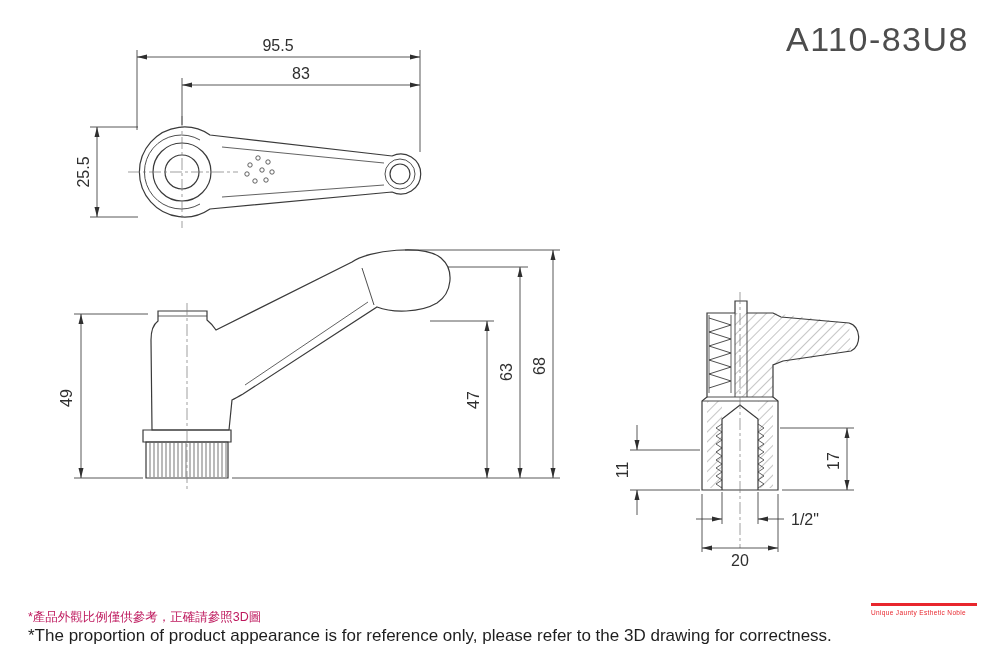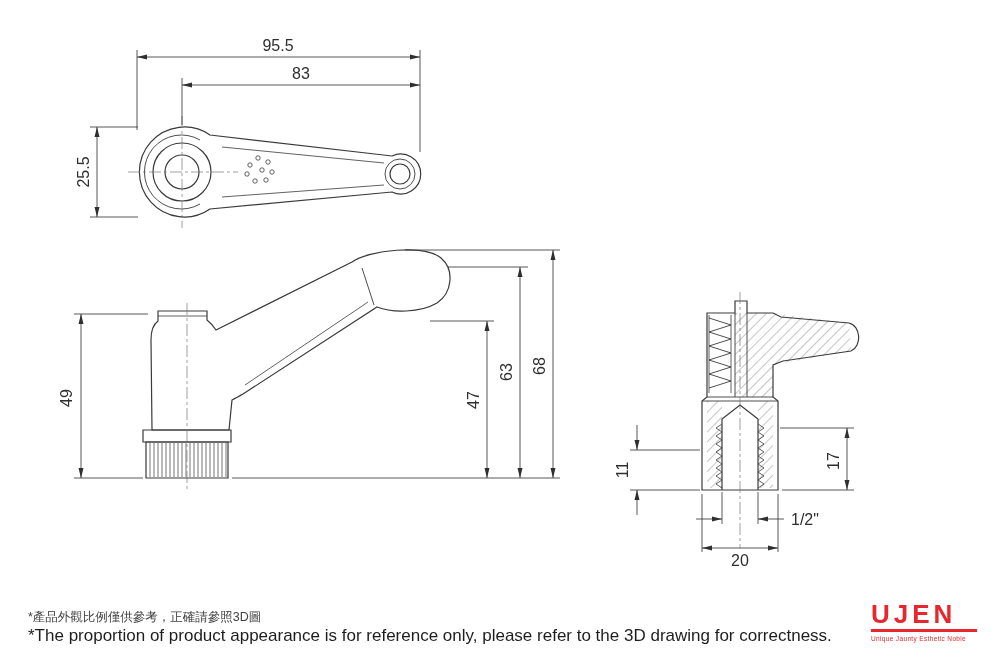--- a/index.html
+++ b/index.html
@@ -2,32 +2,33 @@
 <html><head>
 <meta charset="utf-8">
 <style>
   html,body{margin:0;padding:0;background:#fff;}
   .canvas{position:relative;width:1001px;height:667px;background:#ffffff;
           font-family:"Liberation Sans",sans-serif;overflow:hidden;}
   svg.drawing{position:absolute;left:0;top:0;}
   .dim-text{font-size:16px;fill:#2f2f2f;font-family:"Liberation Sans",sans-serif;}
   .part-number{position:absolute;top:20px;right:32px;font-size:34px;color:#4d4d4d;
                letter-spacing:1.5px;font-weight:400;}
-  .footer-note-zh{position:absolute;left:28px;top:609px;font-size:12.5px;color:#404040;}
+  .footer-note-zh{position:absolute;left:28px;top:609px;font-size:12.5px;color:#be185d;}
   .footer-note-en{position:absolute;left:28px;top:626px;font-size:17px;color:#1e1e1e;}
   .logo{position:absolute;right:24px;top:601px;width:106px;}
   .logo-name{font-size:26px;font-weight:bold;letter-spacing:4px;color:#e8262d;line-height:1;}
   .logo-rule{height:3px;background:#e8262d;margin:2px 0 3px 0;}
   .logo-tagline{font-size:6.5px;letter-spacing:0.35px;color:#e8262d;white-space:nowrap;}
 </style>
 </head>
 <body>
 
 <div class="canvas">
 
+  <div class="part-number">A110-83U8</div>
 
   <svg class="drawing" width="1001" height="667" viewBox="0 0 1001 667">
     <defs>
       <marker id="ar" markerWidth="10" markerHeight="6" refX="10" refY="3" orient="auto-start-reverse" markerUnits="userSpaceOnUse">
         <path d="M10,3 L0,0.5 L0,5.5 Z" fill="#2f2f2f"></path>
       </marker>
       <pattern id="hatch" width="7" height="7" patternTransform="rotate(45)" patternUnits="userSpaceOnUse">
         <line x1="0" y1="0" x2="0" y2="7" stroke="#5a5a5a" stroke-width="0.7"></line>
       </pattern>
     </defs>
@@ -125,18 +126,17 @@
       <text class="dim-text" x="839" y="461" text-anchor="middle" transform="rotate(-90 839 461)">17</text>
       <text class="dim-text" x="740" y="566" text-anchor="middle">20</text>
       <text class="dim-text" x="791" y="525" text-anchor="start">1/2"</text>
     </g>
   </svg>
 
   <div class="footer-note-zh">*產品外觀比例僅供參考，正確請參照3D圖</div>
   <div class="footer-note-en">*The proportion of product appearance is for reference only, please refer to the 3D drawing for correctness.</div>
 
   <div class="logo">
-    <div class="logo-name">UJEN</div>
     <div class="logo-rule"></div>
     <div class="logo-tagline">Unique Jaunty Esthetic Noble</div>
   </div>
 
 </div>
 
 </body></html>

